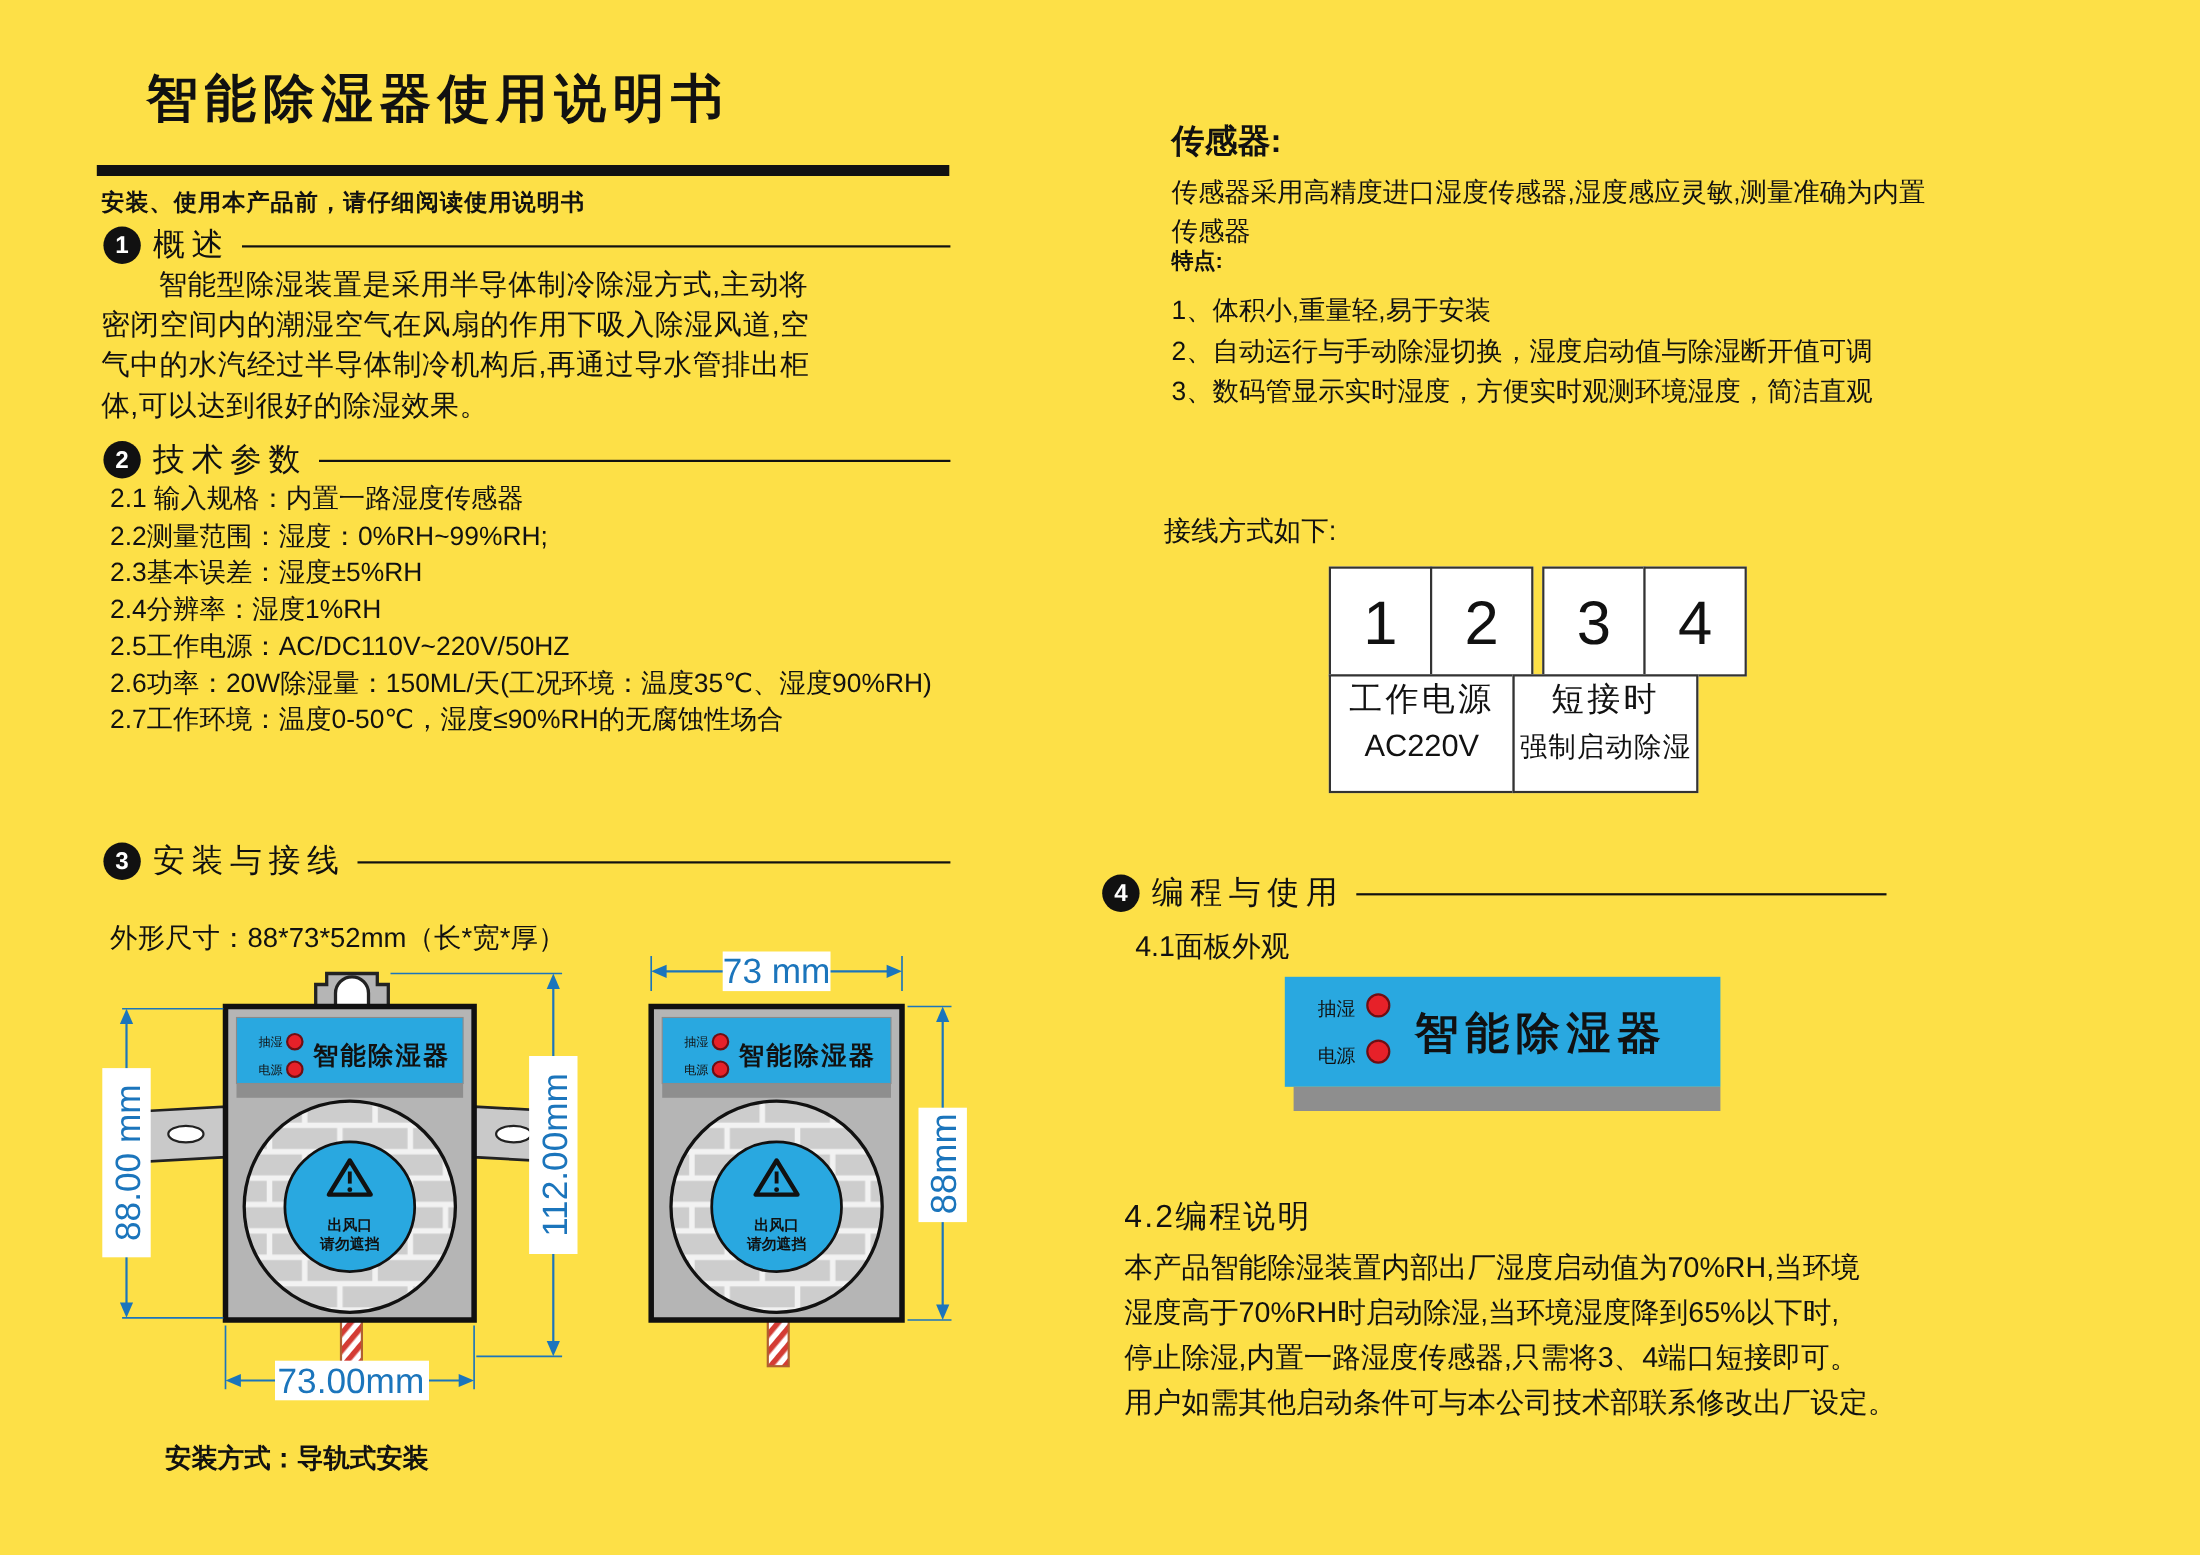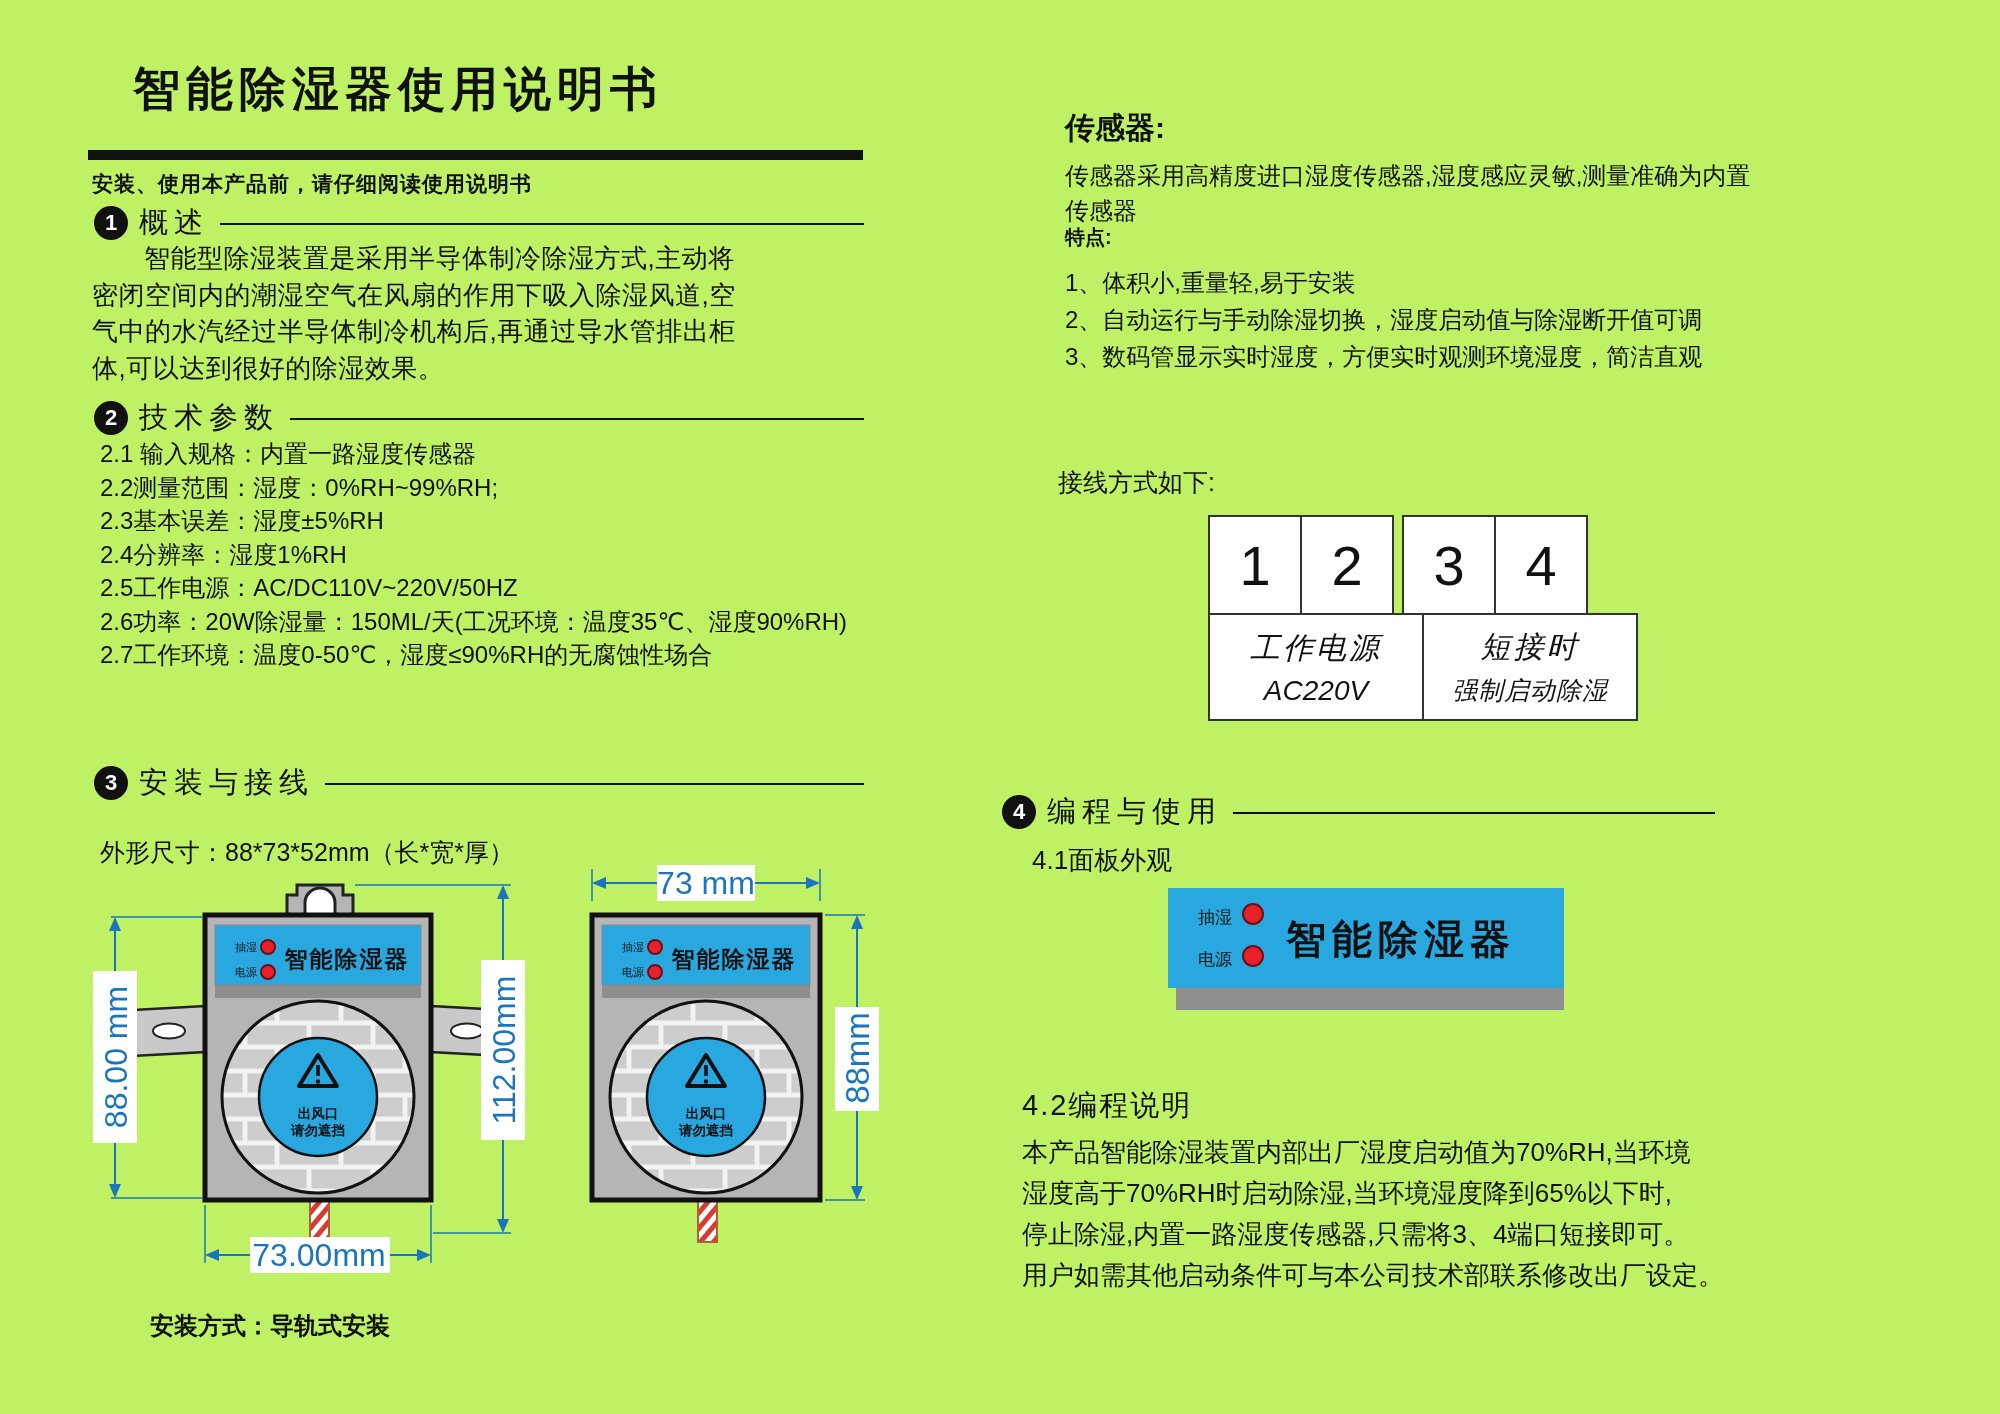--- a/index.html
+++ b/index.html
@@ -1,16 +1,16 @@
 <!DOCTYPE html>
 <html><head>
 <meta charset="utf-8">
 <style>
   html,body{margin:0;padding:0;background:#fff;}
-  .page{position:relative;width:2000px;height:1414px;background:#bef264;overflow:hidden;
+  .page{position:relative;width:2000px;height:1414px;background:#fde047;overflow:hidden;
         font-family:"Liberation Sans","DejaVu Sans",sans-serif;color:#111;}
   .abs{position:absolute;}
 
   
   .doc-title{left:133px;top:58px;font-size:47px;font-weight:bold;letter-spacing:6px;}
   .title-bar{left:88px;top:150px;width:775px;height:10px;background:#111;}
   .doc-subtitle{left:92px;top:170px;font-size:21px;font-weight:bold;letter-spacing:1px;}
 
   .sec-heading{display:flex;align-items:center;gap:11px;}
   .sec-num{width:34px;height:34px;border-radius:50%;background:#111;color:#fff;
@@ -34,22 +34,22 @@
 
   
   .tt{left:1208px;top:515px;}
   .tt-row1{display:flex;}
   .tt-cell{width:94px;height:100px;border:2px solid #333;margin-left:-2px;box-sizing:border-box;
            display:flex;align-items:center;justify-content:center;font-size:56px;background:#fff;}
   .tt-cell:first-child{margin-left:0;}
   .tt-gap{width:8px;}
   .tt-cell.after-gap{margin-left:0;}
   .tt-row2{display:flex;margin-top:-2px;}
-  .tt-wide{width:216px;height:108px;border:2px solid #333;margin-left:-2px;box-sizing:border-box;
-           display:flex;flex-direction:column;align-items:center;justify-content:center;background:#fff;font-style:italic;}
+  .tt-wide{width:169px;height:108px;border:2px solid #333;margin-left:-2px;box-sizing:border-box;
+           display:flex;flex-direction:column;align-items:center;background:#fff;}
   .tt-wide:first-child{margin-left:0;}
   .tt-l1{font-size:30px;letter-spacing:3px;}
   .tt-l2{font-size:28px;margin-top:6px;}
   .tt-l2.small{font-size:25px;letter-spacing:1px;}
 
   .sub41{left:1032px;top:843px;font-size:26px;}
   .sub42{left:1022px;top:1086px;font-size:29px;letter-spacing:2px;}
   .prog-para{left:1022px;top:1132px;font-size:26px;line-height:41px;white-space:nowrap;}
 
   

